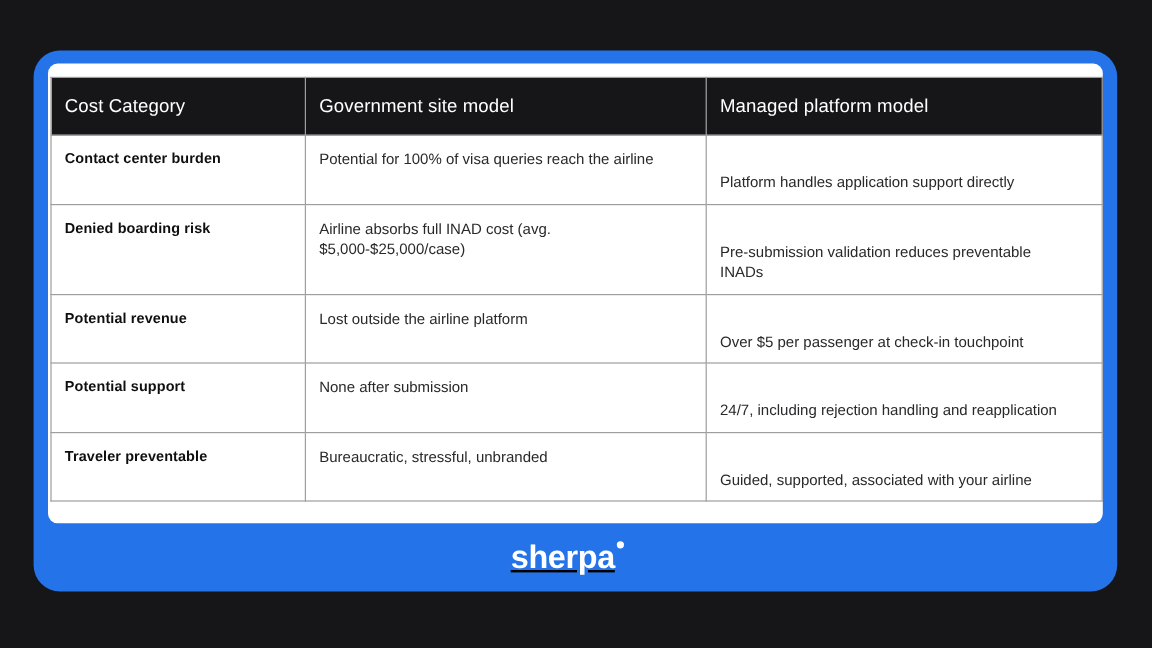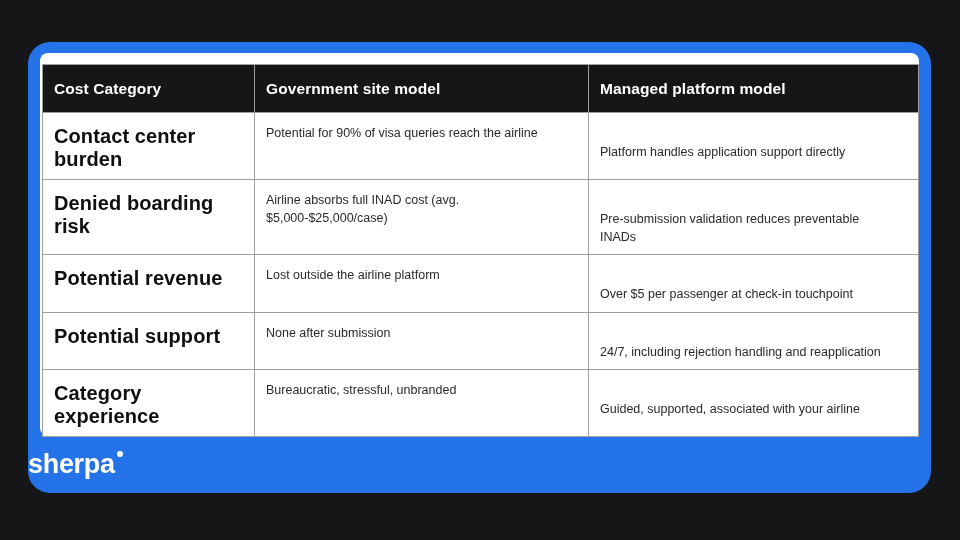--- a/index.html
+++ b/index.html
@@ -29,55 +29,56 @@
     border-collapse: collapse;
     table-layout: fixed;
   }
   table.comparison th, table.comparison td {
     border: 1px solid #9e9e9e;
   }
   table.comparison th {
     background: #161618;
     color: #ffffff;
     font-size: 15.5px;
-    font-weight: bold;
+    font-weight: normal;
     text-align: left;
     height: 48px;
     vertical-align: middle;
     padding: 0 10px 0 11px;
     letter-spacing: 0.1px;
   }
   table.comparison th.col-cat { width: 212px; }
   table.comparison th.col-gov { width: 334px; }
   table.comparison th.col-man { width: 330px; margin-left: 37px; }
   table.comparison td {
     background: #ffffff;
     vertical-align: top;
     height: 52px;
     padding: 12px 8px 8px 11px;
   }
   td.cat-cell {
-    font-size: 20px;
+    font-size: 12px;
     font-weight: bold;
     color: #0f0f10;
     padding-left: 10px;
     letter-spacing: 0.1px;
   }
   td.val-cell { font-size: 12.5px; color: #28292b; }
   td.val-cell p { line-height: 1.4; }
   td.gov-cell p { max-width: 316px; }
   td.man-cell p { max-width: 285px; margin-top: 19px; }
   .footer-bar {
     position: absolute;
     left: 0; bottom: 0;
     width: 100%; height: 57px;
     display: flex;
     align-items: center;
-    justify-content: flex-start;
+    justify-content: center;
     padding-right: 13px;
+    text-decoration: underline;
   }
   .logo {
     display: flex;
     align-items: flex-start;
     color: #ffffff;
   }
   .logo .word {
     font-size: 27px;
     font-weight: bold;
     letter-spacing: -0.3px;
@@ -102,21 +103,21 @@
         <tr>
           <th class="col-cat">Cost Category</th>
           <th class="col-gov">Government site model</th>
           <th class="col-man">Managed platform model</th>
         </tr>
       </thead>
       <tbody>
         <tr>
           <td class="cat-cell">Contact center burden</td>
           <td class="val-cell gov-cell">
-              <p>Potential for 90% of visa queries reach the airline</p>
+              <p>Potential for 100% of visa queries reach the airline</p>
             </td>
           <td class="val-cell man-cell">
               <p>Platform handles application support directly</p>
             </td>
         </tr>
         <tr>
           <td class="cat-cell">Denied boarding risk</td>
           <td class="val-cell gov-cell">
               <p>Airline absorbs full INAD cost (avg. $5,000-$25,000/case)</p>
             </td>
@@ -136,21 +137,21 @@
         <tr>
           <td class="cat-cell">Potential support</td>
           <td class="val-cell gov-cell">
               <p>None after submission</p>
             </td>
           <td class="val-cell man-cell">
               <p>24/7, including rejection handling and reapplication</p>
             </td>
         </tr>
         <tr>
-          <td class="cat-cell">Category experience</td>
+          <td class="cat-cell">Traveler preventable</td>
           <td class="val-cell gov-cell">
               <p>Bureaucratic, stressful, unbranded</p>
             </td>
           <td class="val-cell man-cell">
               <p>Guided, supported, associated with your airline</p>
             </td>
         </tr>
       </tbody>
     </table>
   </div>

